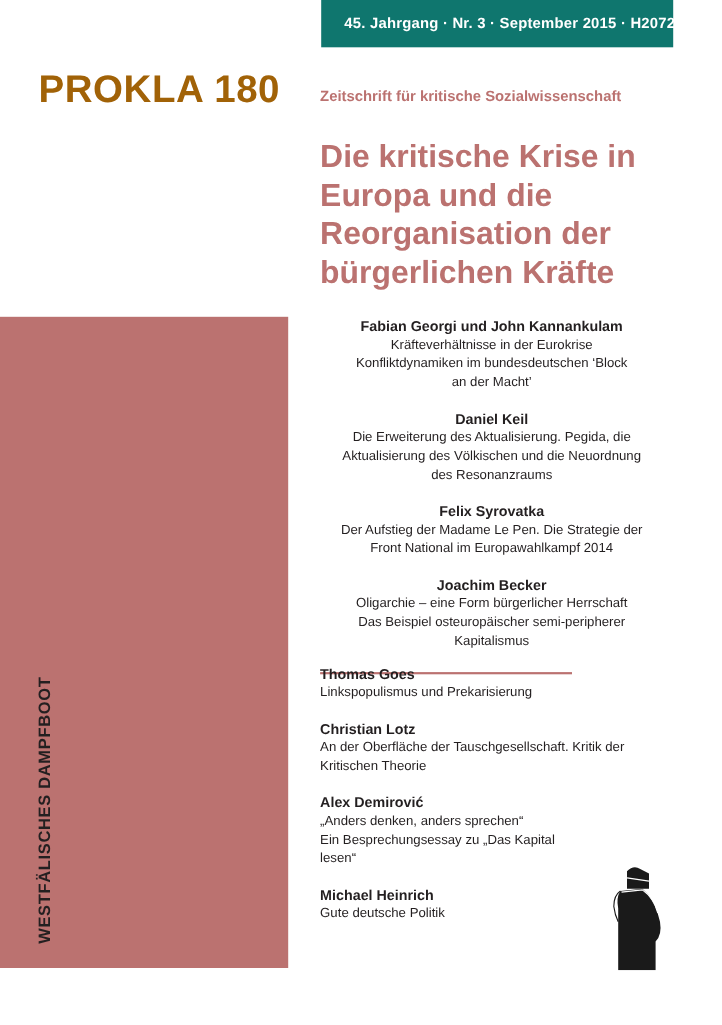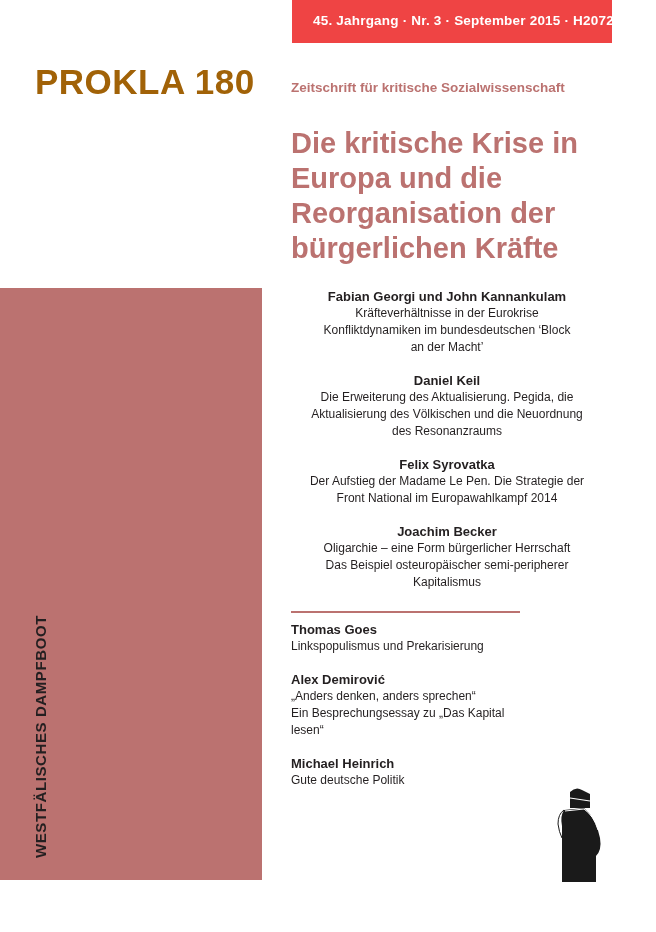--- a/index.html
+++ b/index.html
@@ -2,21 +2,21 @@
 <html><head>
   <meta charset="utf-8">
   <style>
     html, body { margin: 0; padding: 0; }
     body {
       width: 656px; height: 932px; background: #ffffff; position: relative; overflow: hidden;
       font-family: "Liberation Sans", "DejaVu Sans", sans-serif; color: #231f20;
     }
     .banner {
       position: absolute; left: 292px; top: 0; width: 320px; height: 43px;
-      background: #ef4444;
+      background: #0f766e;
     }
     .banner-text {
       position: absolute; left: 21px; top: 13px; font-size: 13.5px; font-weight: bold;
       color: #ffffff; letter-spacing: 0.2px; white-space: nowrap;
     }
     .journal-name {
       position: absolute; left: 35px; top: 62px; font-size: 35px; font-weight: bold;
       color: #a16207; letter-spacing: 0.5px; white-space: nowrap;
     }
     .subtitle {
@@ -37,21 +37,21 @@
       font-size: 15px; font-weight: bold; color: #231f20; letter-spacing: 0.6px; white-space: nowrap;
     }
     .articles { position: absolute; left: 277px; top: 288px; width: 340px; text-align: center; }
     .article { margin-bottom: 16px; }
     .article .author { font-size: 13px; font-weight: bold; line-height: 17px; white-space: nowrap; }
     .article .title { font-size: 12px; line-height: 17px; }
     .article .title div { white-space: nowrap; }
     .divider {
       position: absolute; left: 291px; top: 611px; width: 229px; height: 2px; background: #bb7270;
     }
-    .articles2 { position: absolute; left: 291px; top: 621px; width: 340px; }
+    .articles2 { position: absolute; left: 291px; top: 604px; width: 340px; }
     .logo { position: absolute; left: 556px; top: 786px; width: 50px; height: 96px; }
   </style>
 </head>
 <body>
 
 <div class="banner">
   <span class="banner-text">45. Jahrgang · Nr. 3 · September 2015 · H20729</span>
 </div>
 
 <div class="journal-name">PROKLA 180</div>
@@ -104,20 +104,27 @@
 <div class="divider"></div>
 
 <div class="articles2">
   <div class="article">
     <div class="author">Thomas Goes</div>
     <div class="title">
       <div>Linkspopulismus und Prekarisierung</div>
     </div>
   </div>
   <div class="article">
+    <div class="author">Christian Lotz</div>
+    <div class="title">
+      <div>An der Oberfläche der Tauschgesellschaft. Kritik der</div>
+      <div>Kritischen Theorie</div>
+    </div>
+  </div>
+  <div class="article">
     <div class="author">Alex Demirović</div>
     <div class="title">
       <div>„Anders denken, anders sprechen“</div>
       <div>Ein Besprechungsessay zu „Das Kapital</div>
       <div>lesen“</div>
     </div>
   </div>
   <div class="article">
     <div class="author">Michael Heinrich</div>
     <div class="title">

